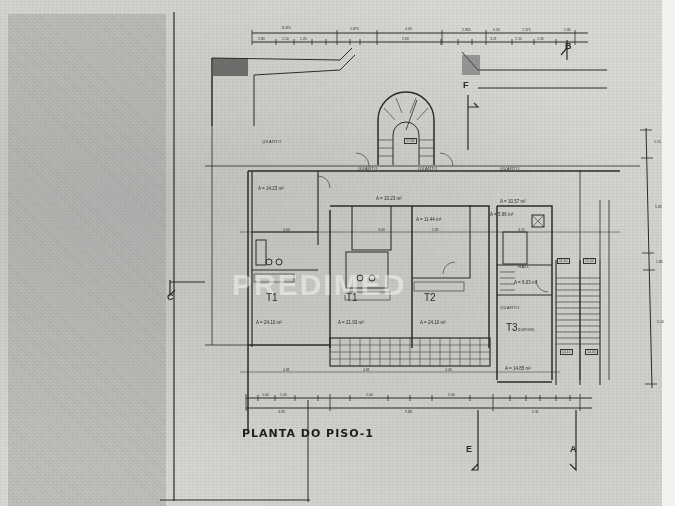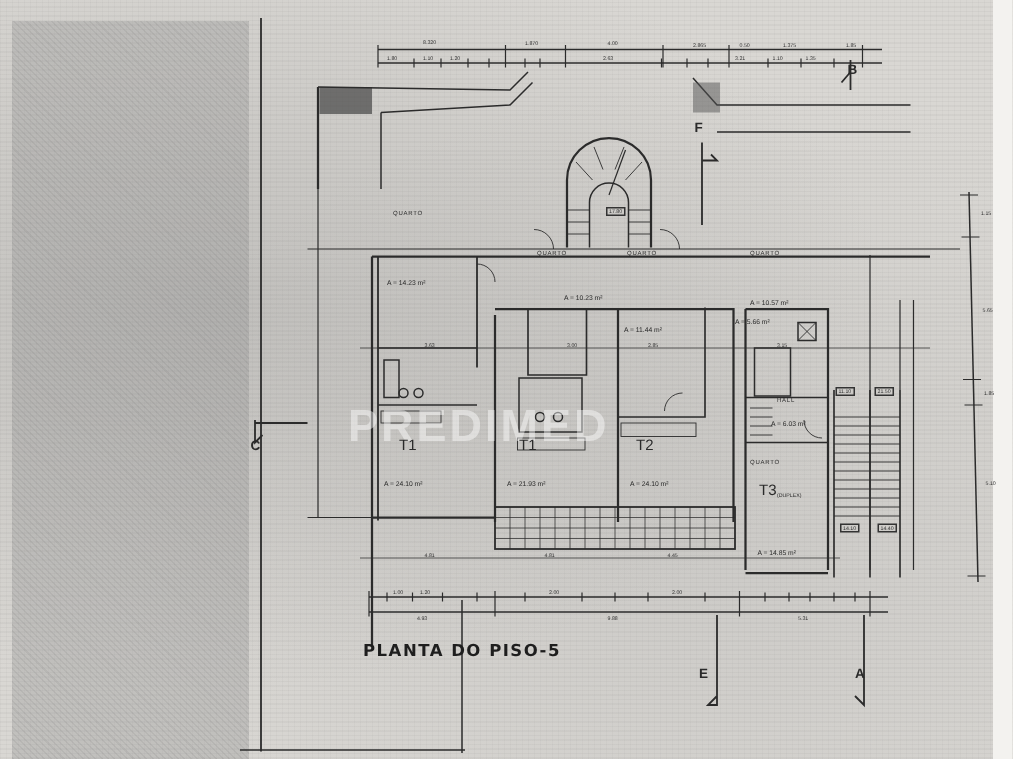--- a/index.html
+++ b/index.html
@@ -231,21 +231,21 @@
     <g stroke-width="0.8">
       <line x1="640" y1="130" x2="652" y2="130"></line>
         <line x1="641" y1="158" x2="653" y2="158"></line>
       <line x1="642" y1="253" x2="654" y2="253"></line>
         <line x1="643" y1="270" x2="655" y2="270"></line>
       <line x1="645" y1="384" x2="657" y2="384"></line>
     </g>
   </g>
 </svg>
 
-<div class="title">PLANTA DO PISO-5</div>
+<div class="title">PLANTA DO PISO-1</div>
 <div class="watermark">PREDIMED</div>
 
 <div class="lbl sect" style="left:565px;top:41px">B</div>
 <div class="lbl sect" style="left:463px;top:80px">F</div>
 <div class="lbl sect" style="left:167px;top:292px">C</div>
 <div class="lbl sect" style="left:466px;top:444px">E</div>
 <div class="lbl sect" style="left:570px;top:444px">A</div>
 
 <div class="lbl unit" style="left:266px;top:292px">T1</div>
 <div class="lbl area" style="left:256px;top:320px">A = 24.10 m²</div>

